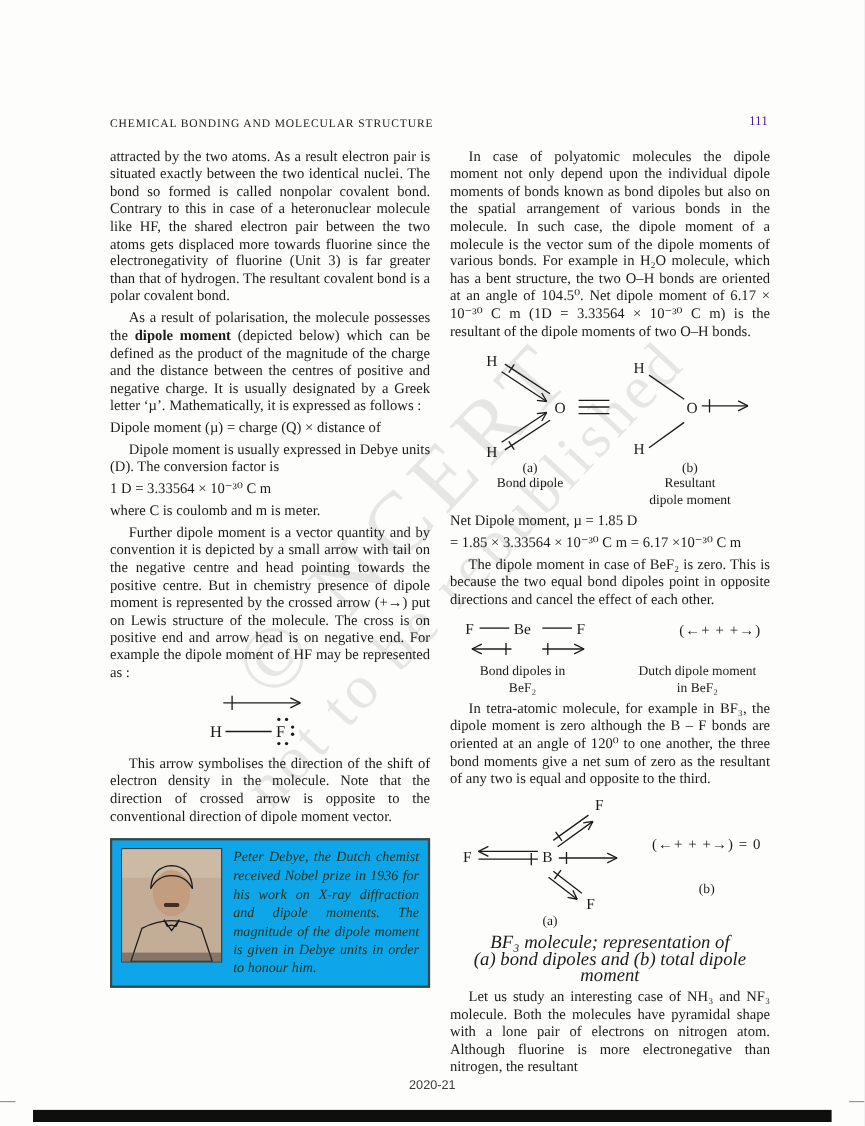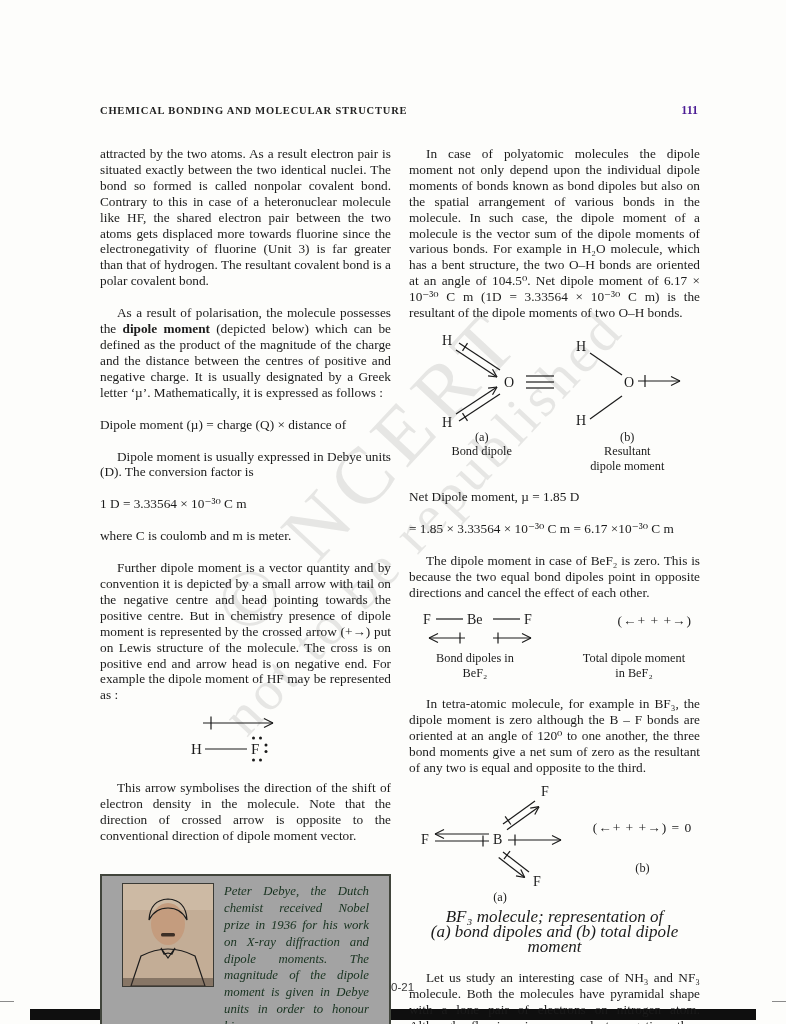--- a/index.html
+++ b/index.html
@@ -3,37 +3,37 @@
 <meta charset="utf-8">
 <style>
   html,body { margin:0; padding:0; background:#e8e8e8; }
   .page {
     position:relative; width:786px; height:1024px; margin:0 auto;
     background:#fdfdfb; overflow:hidden;
     font-family:"Liberation Serif","DejaVu Serif",serif; color:#1b1b1b;
   }
   
   .header { position:absolute; top:103px; left:100px; width:598px;
-    display:flex; justify-content:space-between; align-items:center;font-weight:bold; }
+    display:flex; justify-content:space-between; align-items:flex-end; }
   .header-title { font-size:10.5px; letter-spacing:0.8px; color:#222; }
   .page-num { font-size:12px; color:#4c1d95; }
 
   
   .watermark { position:absolute; top:420px; left:53px; width:680px;
     transform:rotate(-47deg); text-align:center;
     color:rgba(110,110,110,0.16); pointer-events:none; z-index:0;
     font-family:"Liberation Serif",serif; }
   .wm1 { font-size:80px; letter-spacing:10px; line-height:80px; }
   .wm2 { font-size:56px; letter-spacing:4px; line-height:70px; }
 
   
   .columns { position:absolute; top:130px; left:100px; width:600px;
     display:flex; gap:18px; z-index:1; }
   .col { width:291px; font-size:13.3px; line-height:15.9px; text-align:justify; }
-  .col p { margin:16px 0 2px 0; }
+  .col p { margin:4px 0 2px 0; }
   .indent { text-indent:17px; }
   .noindent { text-indent:0; }
   b.bold { font-weight:bold; }
   .left-just { text-align:left; }
   .formula-l1 { text-align:left; margin-top:3px; }
   .formula-l2 { text-align:right; margin-bottom:3px; }
   .conversion { text-align:left; margin-left:30px; margin-top:2px; margin-bottom:2px; }
 
   svg { display:block; }
   svg text { font-family:"Liberation Serif",serif; fill:#1b1b1b; }
@@ -57,22 +57,22 @@
   .bf3-left { display:flex; flex-direction:column; align-items:center; }
   .bf3-right { flex:1; display:flex; flex-direction:column; align-items:center; padding-top:40px; }
   .bf3-total { font-size:13.5px; letter-spacing:1px; }
   .sub-label { font-size:12.3px; margin-top:2px; }
   .bf3-right .sub-label { margin-top:26px; }
 
   .caption { text-align:center; font-style:italic; font-size:17px;
     line-height:15px; margin-top:4px; margin-bottom:3px; }
 
   
-  .debye-box { margin-top:30px; border:2px solid #41453c; background:#a3a3a3;
-    padding:7px 20px; display:flex; gap:10px; align-items:flex-start; }
+  .debye-box { margin-top:12px; border:2px solid #41453c; background:#0ea5e9;
+    padding:7px 8px; display:flex; gap:10px; align-items:flex-start; }
   .debye-photo { width:90px; height:102px; flex-shrink:0; border:1px solid #3a3a35; }
   .debye-text { font-style:italic; font-size:12.8px; line-height:16.9px;
     color:#17321f; text-align:justify; }
 
   
   .footer-year { position:absolute; top:981px; left:0; width:786px; text-align:center;
     font-family:"Liberation Sans","DejaVu Sans",sans-serif; font-size:11.5px; color:#3a3a3a; }
   .bottom-bar { position:absolute; top:1009px; left:30px; width:726px; height:11px;
     background:#0f0f0f; }
   .crop-mark { position:absolute; height:1px; background:#8a8a8a; top:1001px; }
@@ -209,21 +209,21 @@
             <line x1="112" y1="31" x2="103" y2="35.5"></line>
           </svg>
           <div class="bef2-total">(←+ + +→)</div>
         </div>
         <div class="bef2-labels">
           <div class="stack">
             <div>Bond dipoles in</div>
             <div>BeF₂</div>
           </div>
           <div class="stack">
-            <div>Total dipole moment</div>
+            <div>Dutch dipole moment</div>
             <div>in BeF₂</div>
           </div>
         </div>
       </div>
 
       <p class="indent">In tetra-atomic molecule,  for example in BF₃, the dipole moment is zero although the B – F bonds are oriented at an angle of 120⁰ to one another, the three bond moments give a net sum of zero as the resultant of any two is equal and opposite to the third.</p>
 
       <div class="bf3-row">
         <div class="bf3-left">
           <svg width="170" height="108" viewBox="0 0 170 108">

